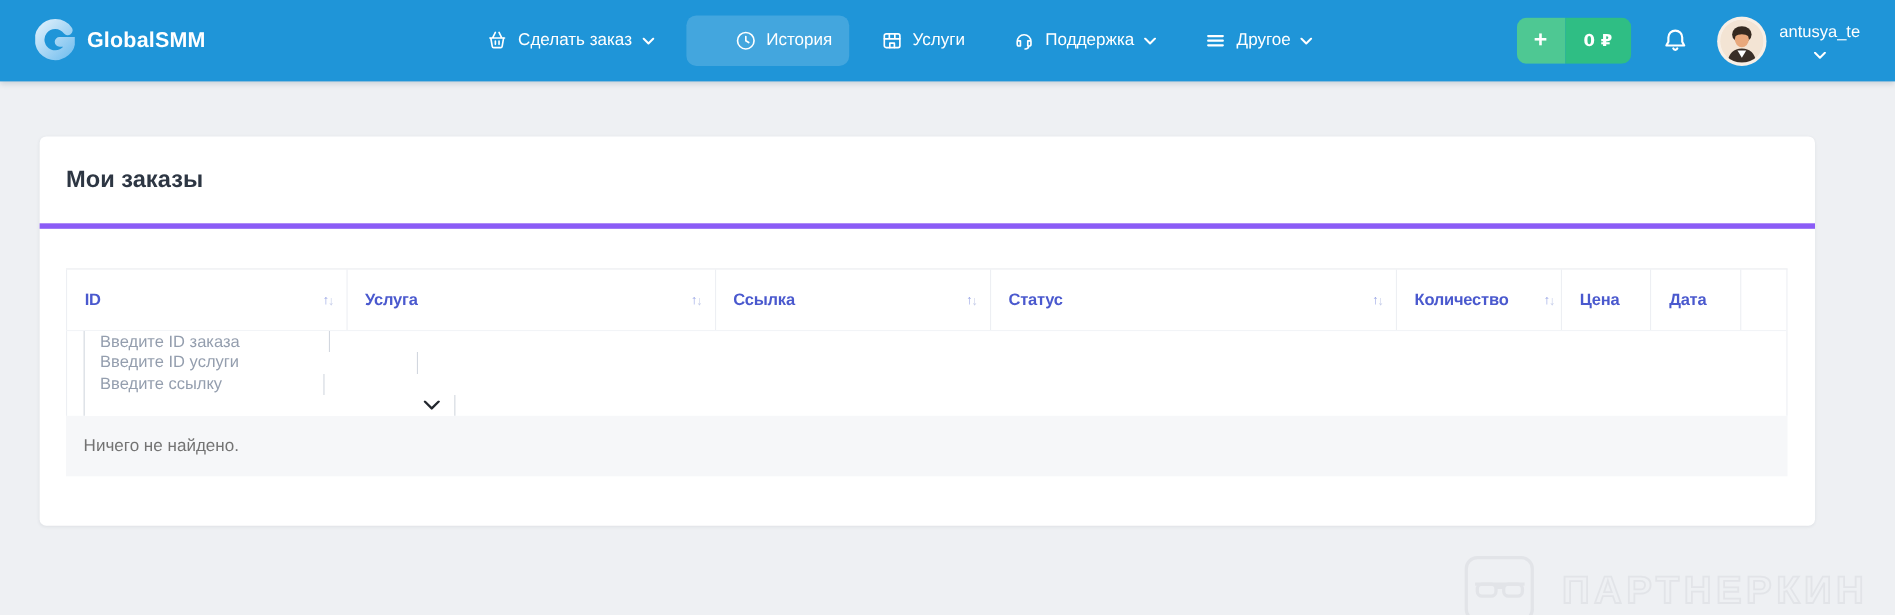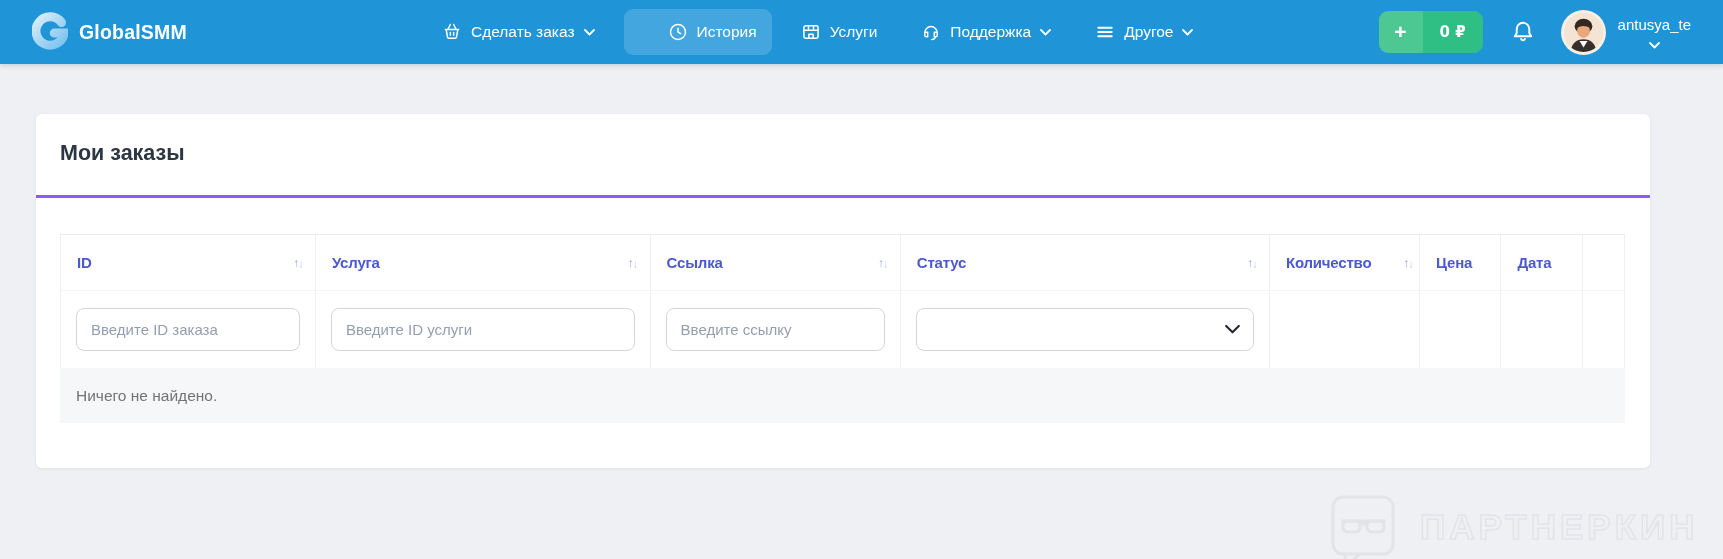--- a/index.html
+++ b/index.html
@@ -1,20 +1,20 @@
 <!DOCTYPE html>
 <html><head>
 <meta charset="utf-8">
 <style>
   * { margin:0; padding:0; box-sizing:border-box; }
   html,body { width:1723px; height:559px; overflow:hidden;
     font-family:"Liberation Sans","DejaVu Sans",sans-serif; background:#eef0f3; position:relative; }
 
   
-  .topbar { height:64px; background:#1f95d8; display:flex; align-items:center;
+  .topbar { height:74px; background:#1f95d8; display:flex; align-items:center;
     padding:0 32px; box-shadow:0 2px 5px rgba(10,40,70,.15); position:relative; z-index:5; }
   .brand { display:flex; align-items:center; gap:11px; }
   .brand-name { color:#fff; font-size:19.5px; font-weight:700; letter-spacing:.2px; }
   .nav { display:flex; align-items:center; gap:14px; margin-left:240px; }
   .nav-item { display:flex; align-items:center; gap:9px; color:#fff; font-size:15.5px;
     font-weight:500; padding:13px 15px; border-radius:9px; cursor:pointer; white-space:nowrap;justify-content:space-between; }
   .nav-item.active { background:rgba(255,255,255,.16);padding-left:44px; }
   .nav-item svg { flex:0 0 auto; }
   .right { margin-left:auto; display:flex; align-items:center; }
   .balance { display:flex; height:42px; border-radius:9px; overflow:hidden; color:#fff; cursor:pointer; }
@@ -25,33 +25,33 @@
   .bell-wrap { margin-left:27px; display:flex; cursor:pointer; }
   .avatar { width:45px; height:45px; border-radius:50%; margin-left:25px; cursor:pointer;
     border:3px solid rgba(255,255,255,.45); overflow:hidden; background:#f2e2d2; flex:0 0 auto; }
   .user { display:flex; align-items:center; gap:9px; margin-left:12px; cursor:pointer;
     color:#fff; font-size:15px; font-weight:500;flex-direction:column; }
 
   
   .page { position:relative; height:485px; }
   .card { position:absolute; left:36px; top:50px; width:1614px; height:354px; background:#fff;
     border-radius:6px; box-shadow:0 1px 3px rgba(30,40,60,.07); }
-  .card-header { height:84px; border-bottom:3px solid #8b5cf6; position:relative; padding:27px 24px 0; }
+  .card-header { height:84px; border-bottom:5px solid #8b5cf6; position:relative; padding:27px 24px 0; }
   .page-title { font-size:21.5px; font-weight:700; color:#2d3643; }
   .new-order-btn { position:absolute; right:25px; top:37px; height:33px; display:flex;
     align-items:center; gap:11px; background:#3cc289; border:none; border-radius:8px;
     color:#fff; font-size:14.5px; font-weight:500; padding:0 15px; cursor:pointer;
     font-family:inherit; }
 
   
   .table { margin:36px 25px 0 24px; }
   .tgrid { border-top:1px solid #e9ebef; border-right:1px solid #edeff3; }
   .trow { display:flex; }
   .thead { height:56px; border-bottom:1px solid #f2f4f7; }
-  .tfilter { height:77px; }
+  .tfilter { height:77px;flex-direction:column; }
   .tcell { border-left:1px solid #edeff3; display:flex; align-items:center;
     padding:0 12px 0 16px; overflow:hidden;gap:28px; }
   .tfilter .tcell { padding:0 15px; }
   .col-label { color:#4a59ce; font-size:15px; font-weight:700; letter-spacing:-.2px; white-space:nowrap; }
   .sort { margin-left:auto; font-size:11.5px; white-space:nowrap; letter-spacing:-1px; padding-left:4px; }
   .sort .up { color:#93a0e4; }
   .sort .dn { color:#c6cde9; position:relative; top:1.5px; }
   .c0{width:16.3%} .c1{width:21.4%} .c2{width:16%} .c3{width:23.6%}
   .c4{width:9.6%} .c5{width:5.2%} .c6{width:5.2%} .c7{width:2.7%}
   .filter-input { width:100%; height:43px; border:1px solid #d2d7df; border-radius:8px;

